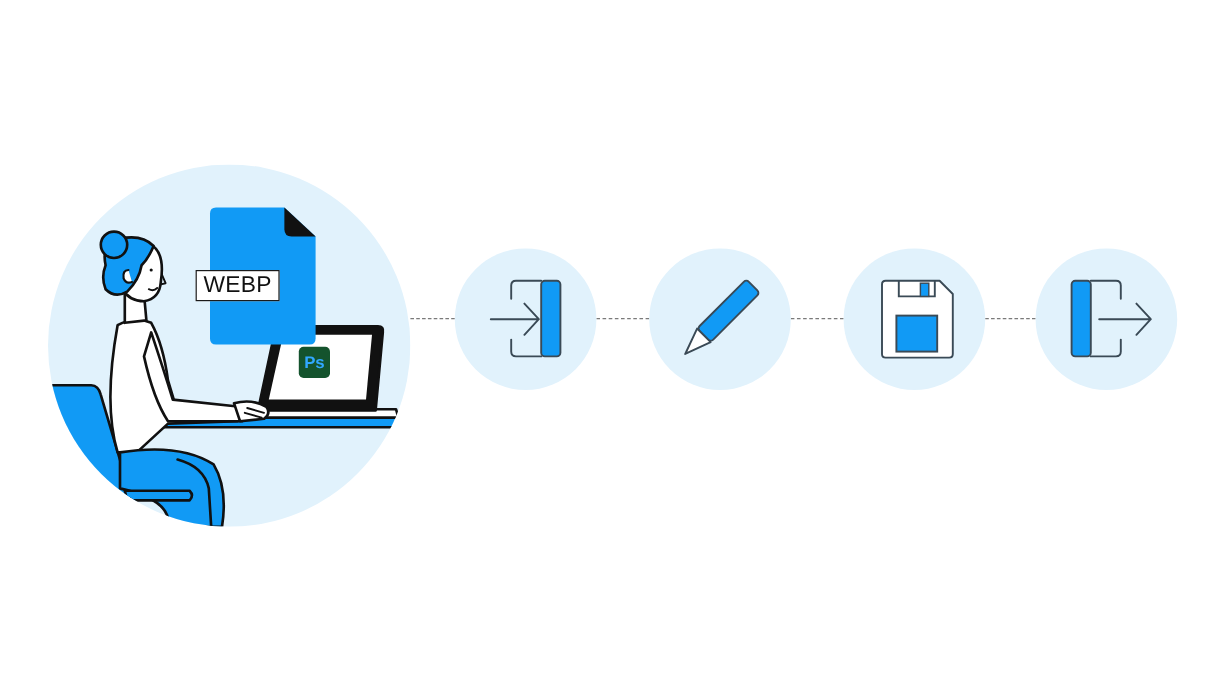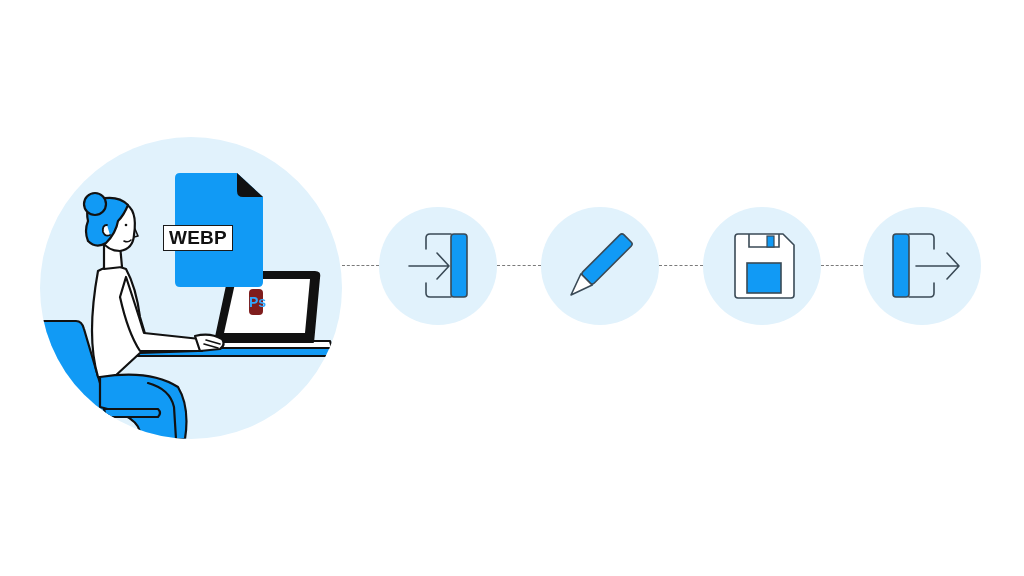--- a/index.html
+++ b/index.html
@@ -3,22 +3,22 @@
 <meta charset="utf-8">
 <style>
   html,body{margin:0;padding:0;background:#ffffff;}
   body{width:1024px;height:576px;position:relative;overflow:hidden;font-family:"Liberation Sans",sans-serif;}
   .abs{position:absolute;}
   .hero{left:40px;top:137px;width:302px;height:302px;}
   .step{width:118px;height:118px;border-radius:50%;background:#e1f2fc;}
   .step svg{position:absolute;left:0;top:0;}
   .connector{height:0;border-top:1.6px dashed #7a7a7a;}
   .webp-label{position:absolute;left:123px;top:88px;width:70px;height:26px;background:#ffffff;border:1.3px solid #1a1a1a;box-sizing:border-box;
-    font-family:"Liberation Sans",sans-serif;font-weight:bold;font-size:19px;line-height:24px;text-align:center;color:#111;letter-spacing:0.2px;}
-  .ps-badge{position:absolute;left:209px;top:152px;width:14px;height:26px;background:#7f1d1d;border-radius:4px;
+    font-family:"Liberation Sans",sans-serif;font-weight:normal;font-size:19px;line-height:24px;text-align:center;color:#111;letter-spacing:0.2px;}
+  .ps-badge{position:absolute;left:209px;top:152px;width:26px;height:26px;background:#14532d;border-radius:4px;
     color:#31a8ff;font-weight:bold;font-size:14px;line-height:26px;text-align:center;font-family:"Liberation Sans",sans-serif;}
 </style>
 </head>
 <body>
 
 <div class="abs hero">
   <svg width="302" height="302" viewBox="0 0 302 302">
     <defs>
       <clipPath id="heroClip">
           <circle cx="151" cy="151" r="151"></circle>

